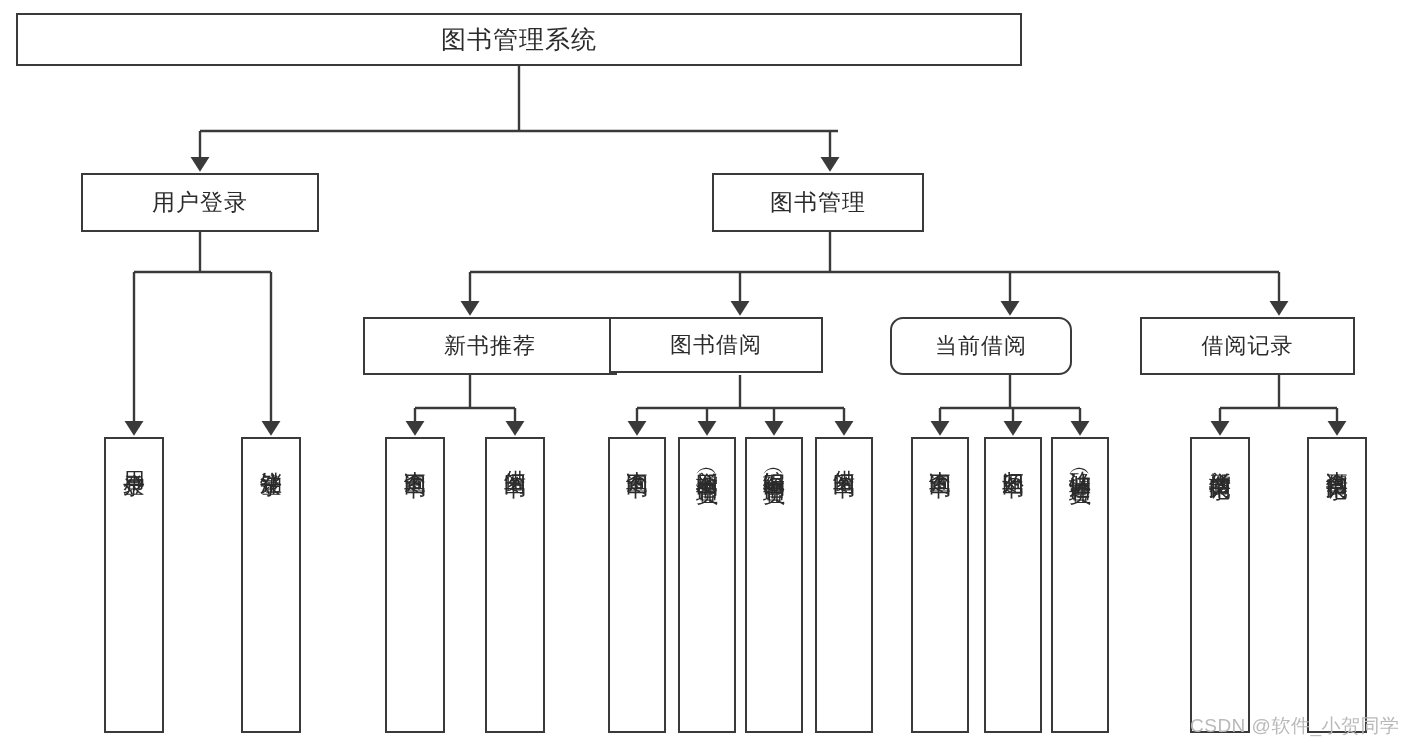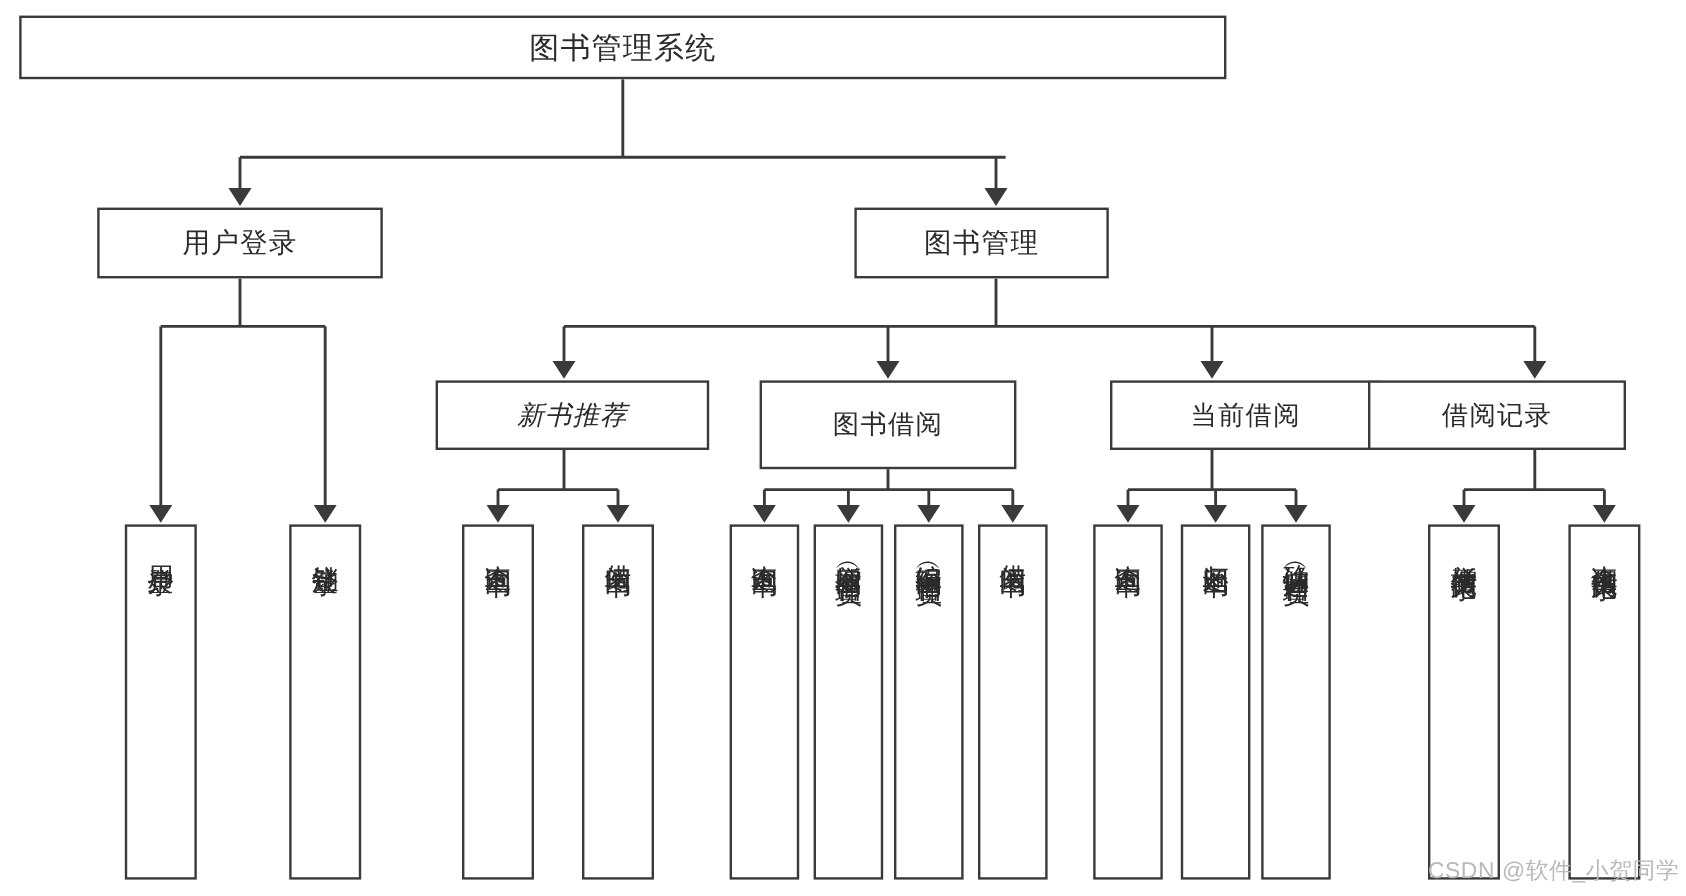--- a/index.html
+++ b/index.html
@@ -133,27 +133,27 @@
     <span class="htext">图书管理系统</span>
   </div>
 
   <div class="node level1" style="left:81px; top:173px; width:238px; height:59px;">
     <span class="htext">用户登录</span>
   </div>
   <div class="node level1" style="left:712px; top:173px; width:212px; height:59px;">
     <span class="htext">图书管理</span>
   </div>
 
-  <div class="node level2" style="left:363px; top:317px; width:228px; height:58px;font-style:italic;">
+  <div class="node level2" style="left:363px; top:317px; width:254px; height:58px;">
     <span class="htext">新书推荐</span>
   </div>
-  <div class="node level2" style="left:633px; top:317px; width:214px; height:74px;">
+  <div class="node level2" style="left:609px; top:317px; width:214px; height:56px;">
     <span class="htext">图书借阅</span>
   </div>
-  <div class="node level2" style="left:925px; top:317px; width:226px; height:58px;">
+  <div class="node level2" style="left:890px; top:317px; width:182px; height:58px;border-radius:13px;">
     <span class="htext">当前借阅</span>
   </div>
   <div class="node level2" style="left:1140px; top:317px; width:215px; height:58px;">
     <span class="htext">借阅记录</span>
   </div>
 
   <div class="node leaf" style="left:104px; top:437px; width:60px; height:296px;">
     <span class="vtext">用户登录</span>
   </div>
   <div class="node leaf" style="left:241px; top:437px; width:60px; height:296px;">

